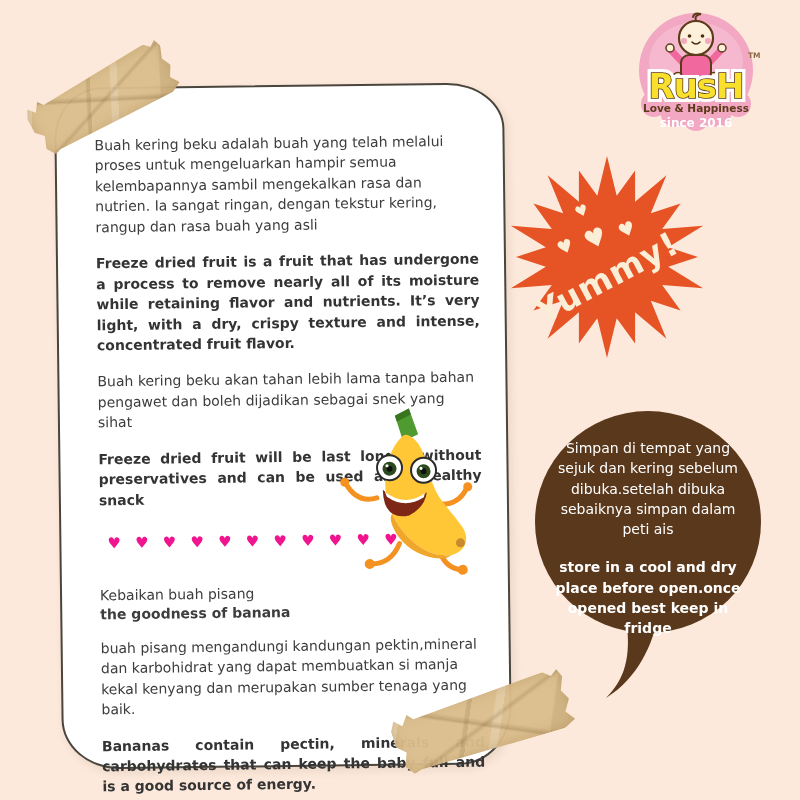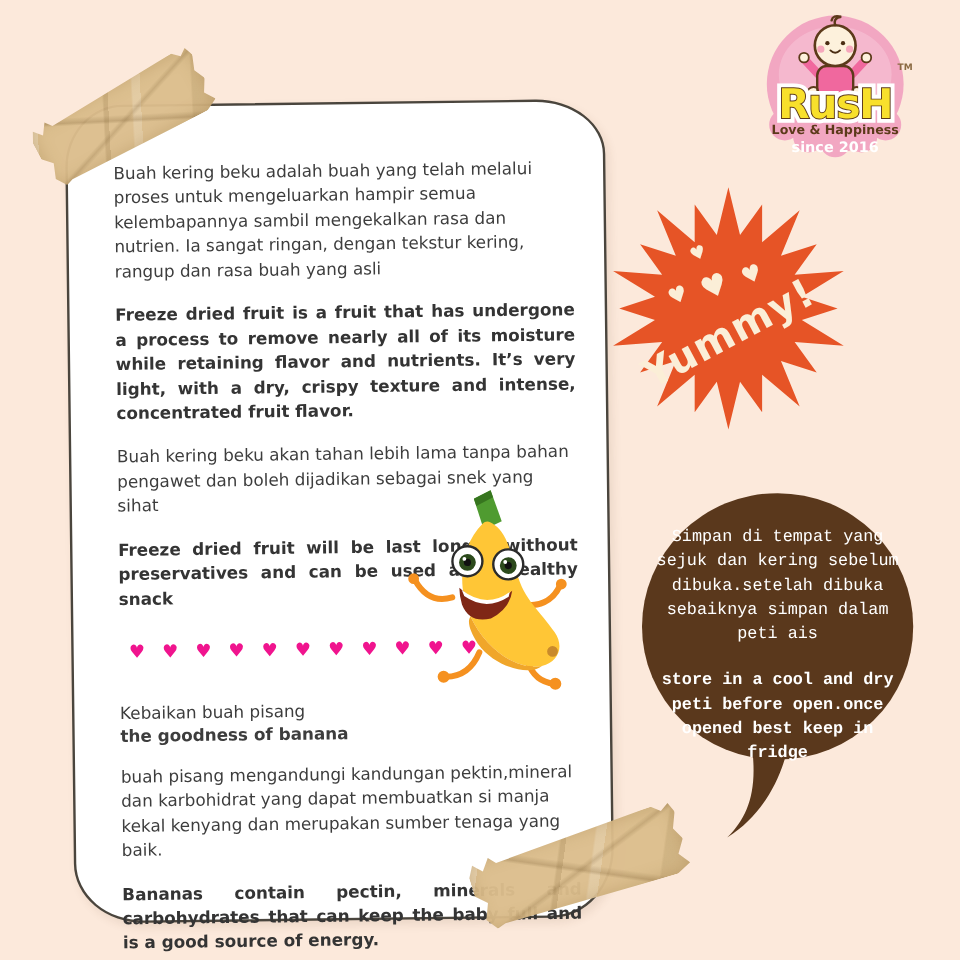--- a/index.html
+++ b/index.html
@@ -64,21 +64,21 @@
   .sh1{left:73px;top:50px;font-size:15px;}
   .sh2{left:55px;top:84px;font-size:18px;}
   .sh3{left:82px;top:72px;font-size:25px;}
   .sh4{left:116px;top:66px;font-size:19px;}
 
   
   .bubble{position:absolute;left:528px;top:406px;width:240px;height:300px;z-index:2;}
   .bubble svg{position:absolute;inset:0;}
   .bubble-text{
     position:absolute;left:18px;top:32px;width:204px;text-align:center;color:#fff;
-    font-size:14px;line-height:1.45;font-family:Liberation Mono, monospace;
+    font-size:14px;line-height:1.45;
   }
   .bubble-text .en{font-weight:bold;display:block;margin-top:18px;}
 
   
   .logo{position:absolute;left:626px;top:12px;width:140px;height:126px;z-index:2;}
 </style>
 </head>
 <body>
 
 <div class="tape tape-tl"></div>
@@ -146,21 +146,21 @@
   <div class="yummy-label">Yummy!</div>
 </div>
 
 <div class="bubble">
   <svg viewBox="0 0 240 300" width="240" height="300">
     <ellipse cx="120" cy="116" rx="113" ry="111" fill="var(--brown)"></ellipse>
     <path d="M98,212 C104,252 96,274 78,292 C110,272 125,238 130,210 Z" fill="var(--brown)"></path>
   </svg>
   <div class="bubble-text">
     <span class="ms">Simpan di tempat yang sejuk dan kering sebelum dibuka.setelah dibuka sebaiknya simpan dalam peti ais</span>
-    <span class="en">store in a cool and dry peti before open.once opened best keep in fridge</span>
+    <span class="en">store in a cool and dry place before open.once opened best keep in fridge</span>
   </div>
 </div>
 
 <div class="logo">
   <svg viewBox="0 0 140 126" width="140" height="126">
 
     <circle cx="70" cy="58" r="57" fill="var(--logo-pink)"></circle>
     <circle cx="28" cy="92" r="13" fill="var(--logo-pink)"></circle>
     <circle cx="48" cy="102" r="13" fill="var(--logo-pink)"></circle>
     <circle cx="70" cy="106" r="13" fill="var(--logo-pink)"></circle>

